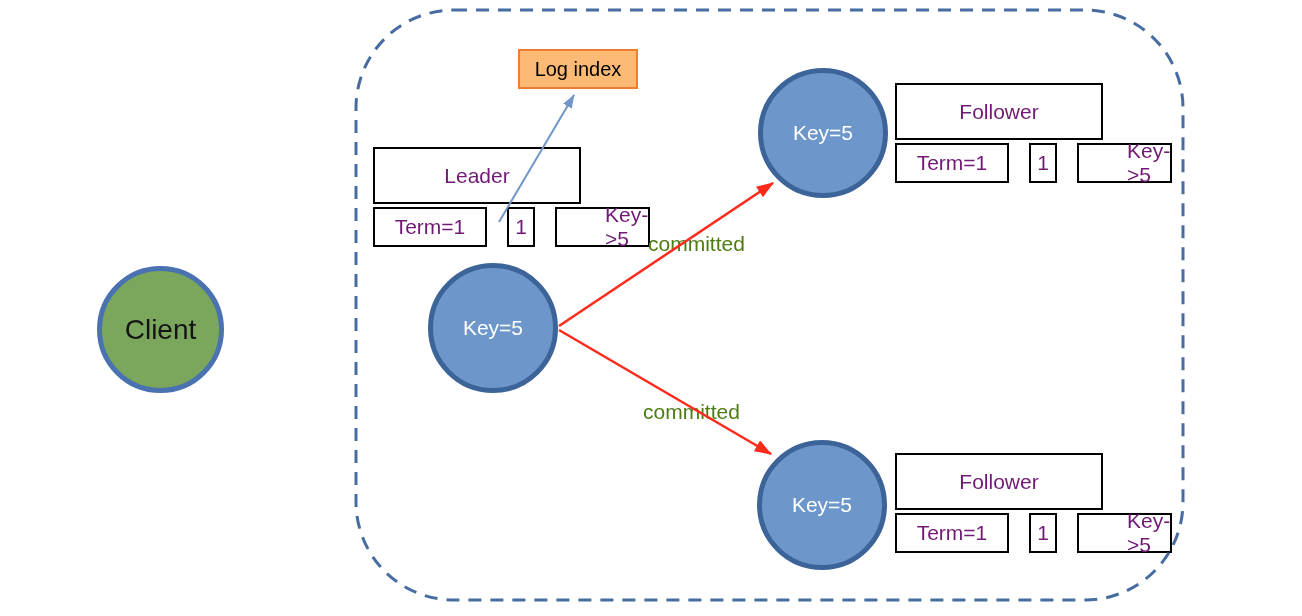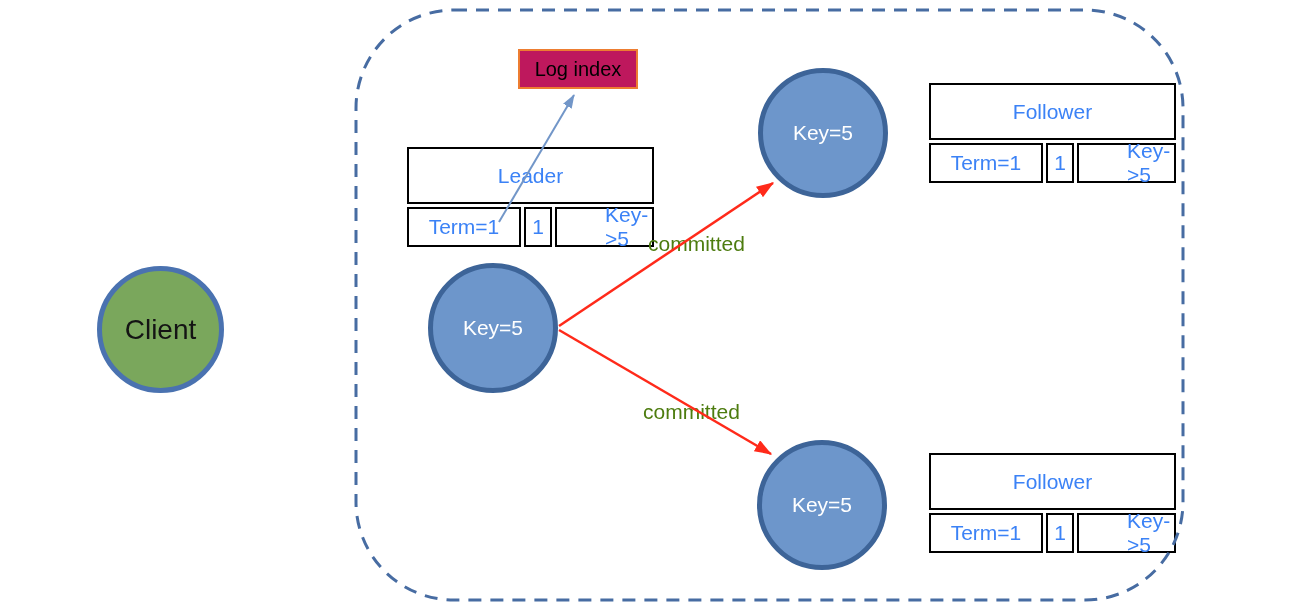--- a/index.html
+++ b/index.html
@@ -22,29 +22,29 @@
     justify-content: center;
   }
   .node-blue { background: #6d96cb; color: #ffffff; font-size: 21px; }
   .node-green { background: #7aa75c; color: #141414; font-size: 28px; }
   #client-node  { left: 97px;  top: 266px; width: 127px; height: 127px; }
   #leader-node  { left: 428px; top: 263px; width: 130px; height: 130px; }
   #follower-node-top    { left: 758px; top: 68px;  width: 130px; height: 130px; }
   #follower-node-bottom { left: 757px; top: 440px; width: 130px; height: 130px; }
 
   
-  .log-table { position: absolute; width: 247px; font-size: 21px; color: #3b82f6; margin-left: 34px; }
+  .log-table { position: absolute; width: 208px; font-size: 21px; color: #701a75; }
   .tbl-header {
     box-sizing: border-box;
     border: 2px solid #000;
     height: 57px;
     display: flex; align-items: center; justify-content: center;
     background: #ffffff;
   }
-  .tbl-row { display: flex; gap: 3px; margin-top: 3px; height: 40px; }
+  .tbl-row { display: flex; gap: 20px; margin-top: 3px; height: 40px; }
   .tbl-cell {
     box-sizing: border-box;
     border: 2px solid #000;
     display: flex; align-items: center; justify-content: center;
     background: #ffffff;
   }
   .cell-term { flex: 0 0 114px; }
   .cell-idx  { flex: 0 0 28px; }
   .cell-val  { flex: 1 1 auto; padding-left: 48px; }
   #leader-table          { left: 373px; top: 147px; }
@@ -54,21 +54,21 @@
   
   .annotation { position: absolute; font-size: 21px; color: #4d7c0f; white-space: nowrap; }
   #committed-label-top    { left: 648px; top: 232px; }
   #committed-label-bottom { left: 643px; top: 400px; }
   .log-index-box {
     position: absolute;
     left: 518px; top: 49px;
     width: 120px; height: 40px;
     box-sizing: border-box;
     border: 2px solid #ed7d31;
-    background: #be185d;
+    background: #fdba74;
     display: flex; align-items: center; justify-content: center;
     font-size: 20px; color: #000;
   }
 
   
   .overlay {
     position: absolute;
     left: 0; top: 0;
     width: 1302px; height: 616px;
     pointer-events: none;

